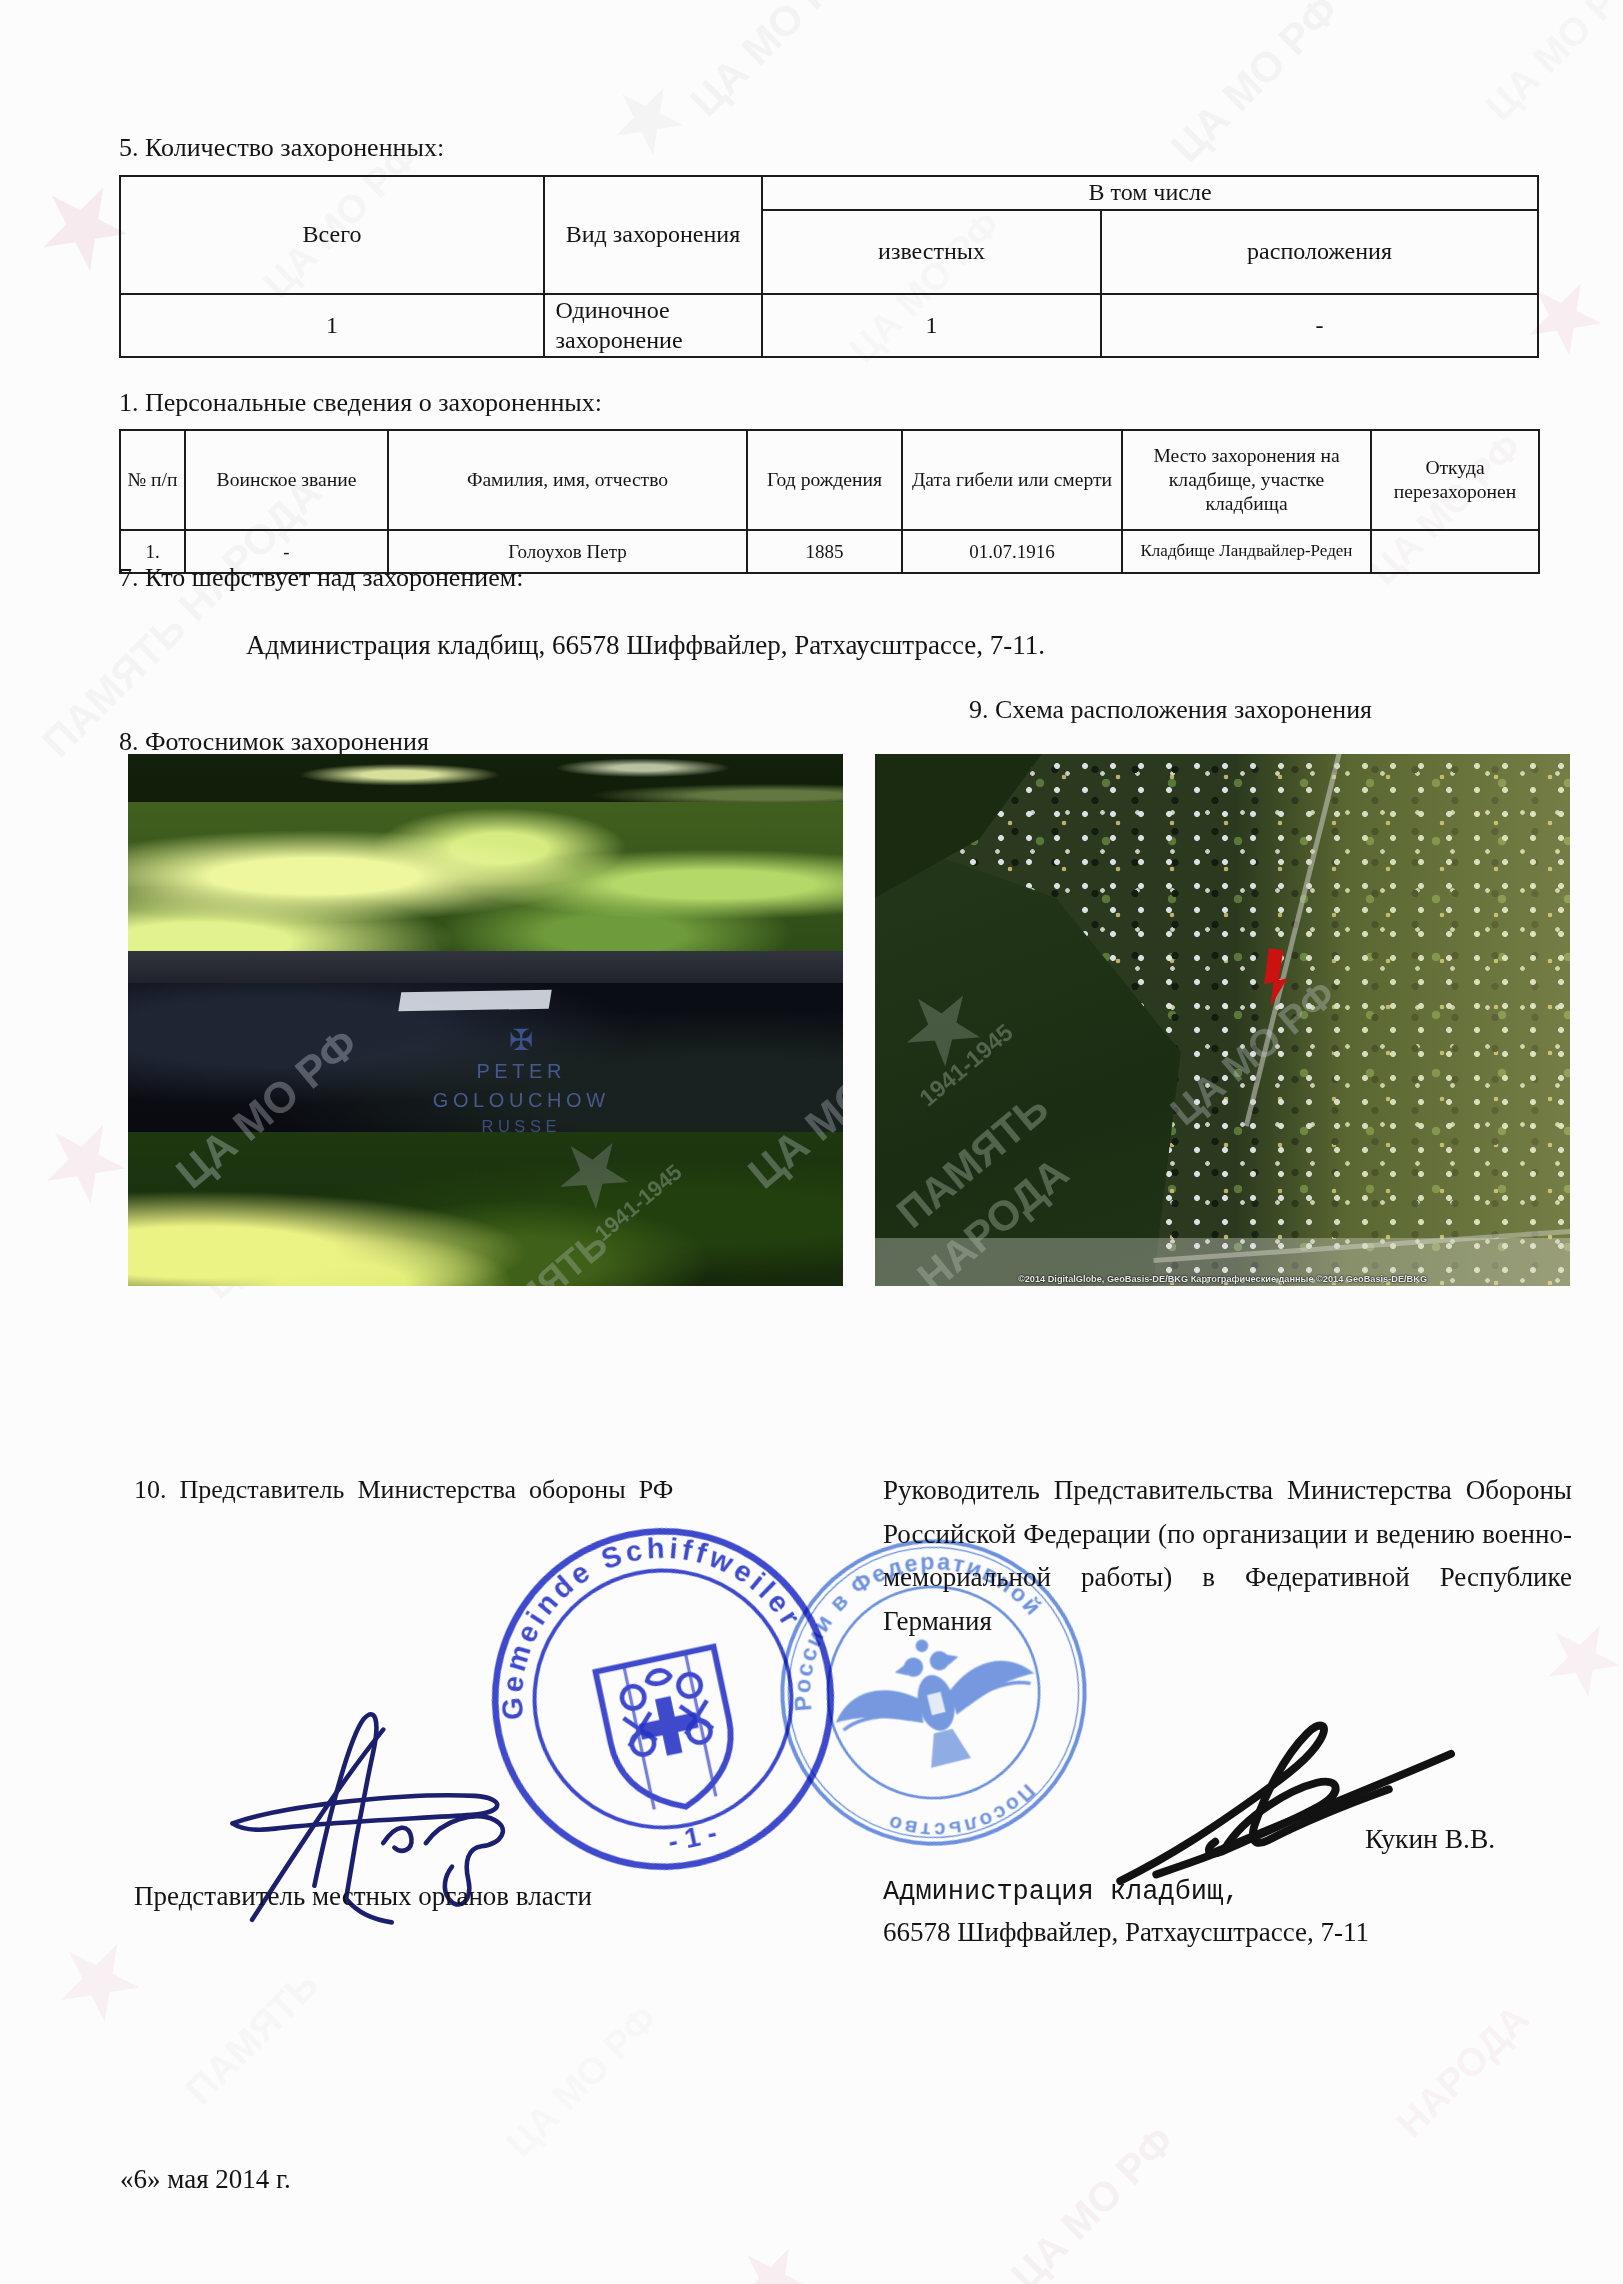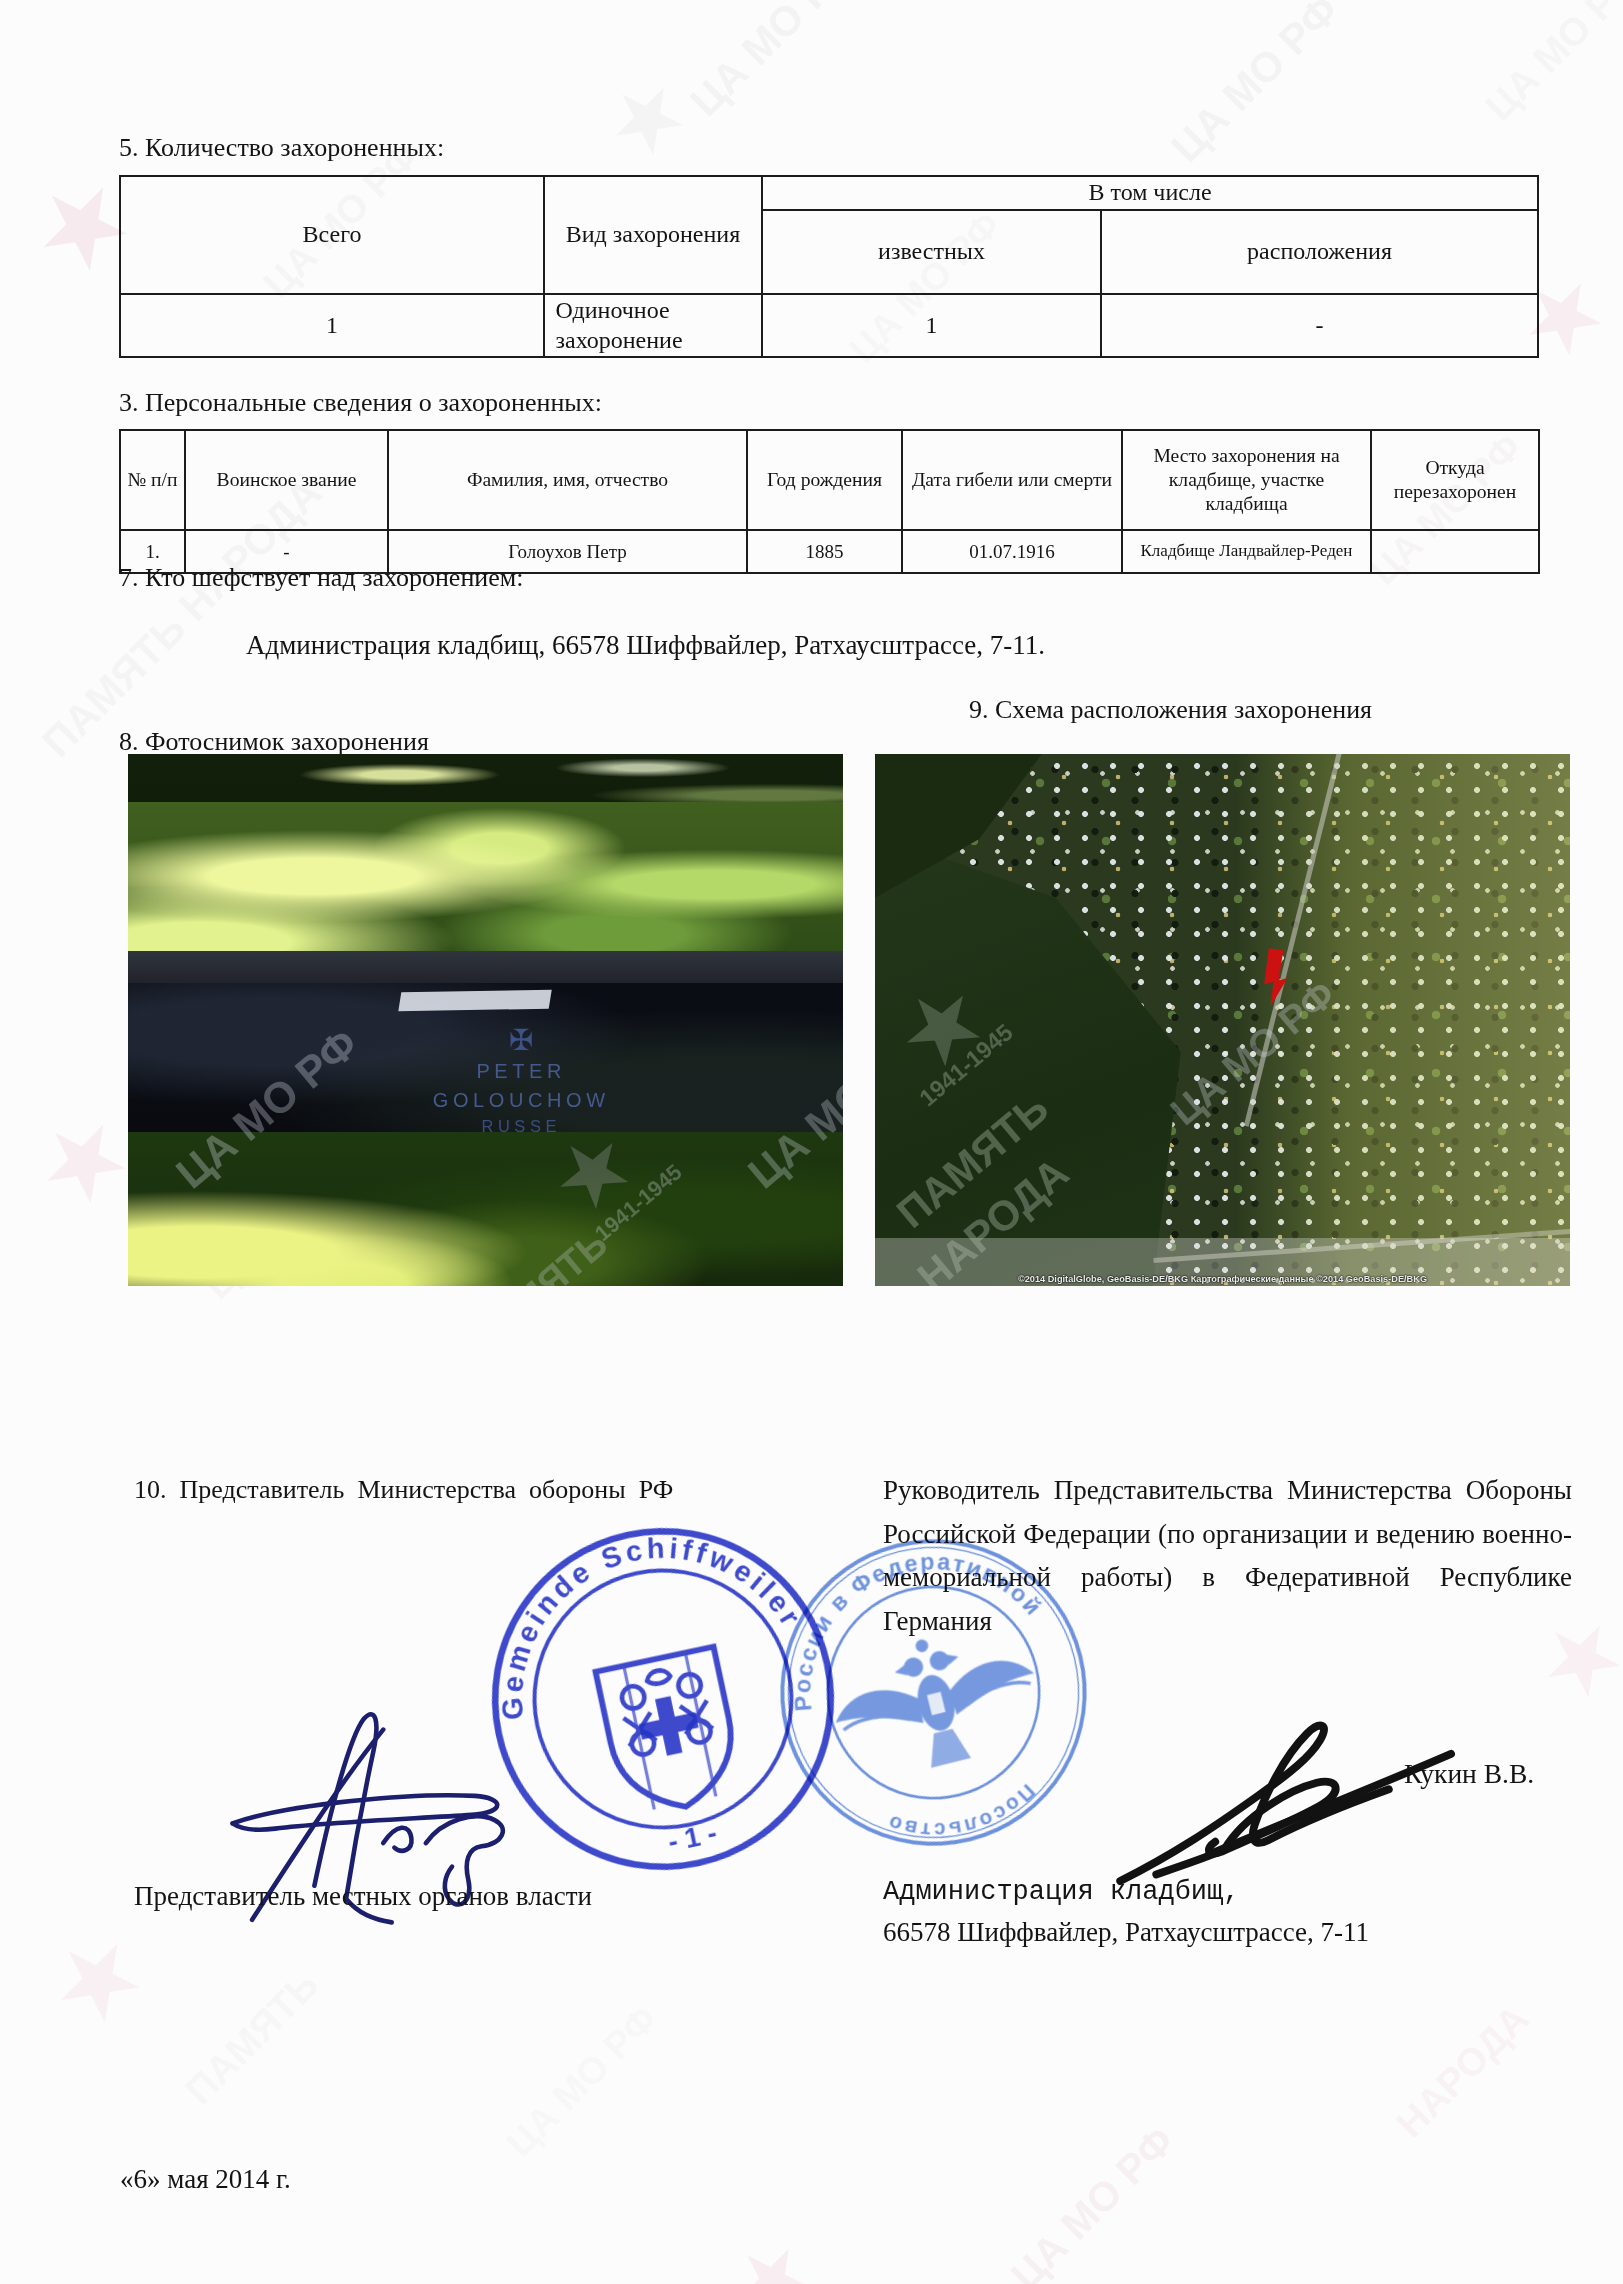--- a/index.html
+++ b/index.html
@@ -80,21 +80,21 @@
       <tr style="height:63px">
         <td>1</td>
         <td class="cell-left">Одиночное захоронение</td>
         <td>1</td>
         <td>-</td>
       </tr>
     </tbody>
       </table>
   </div>
 
-  <div class="abs hdg" style="left:119px;top:388px;">3. Персональные сведения о захороненных:</div>
+  <div class="abs hdg" style="left:119px;top:388px;">1. Персональные сведения о захороненных:</div>
 
   <div class="abs" style="left:119px;top:429px;width:1418px;">
     <table class="doc t6">
       <colgroup>
           <col style="width:65px">
           <col style="width:203px">
           <col style="width:359px">
           <col style="width:155px">
           <col style="width:220px">
           <col style="width:249px">
@@ -266,21 +266,21 @@
 
   <svg class="sig" style="left:1094px;top:1683px;" width="380" height="210" viewBox="0 0 580 320">
     <g fill="none" stroke="#121212" stroke-width="12" stroke-linecap="round">
       <path d="M 40 302 C 120 262 180 222 250 172 C 300 137 330 112 345 87 C 360 62 345 57 325 77 C 290 112 260 172 245 217 C 238 239 245 250 265 240 C 310 217 380 187 450 162"></path>
       <path d="M 200 252 C 230 202 300 162 340 152 C 375 144 380 167 345 187 C 300 212 240 237 195 257 C 172 266 170 252 185 242"></path>
       <path d="M 175 262 C 280 217 420 162 545 108"></path>
       <path d="M 95 292 C 130 280 160 270 190 258"></path>
     </g>
   </svg>
 
-  <div class="abs" style="left:1365px;top:1758px;font-size:27.5px;margin-left:39px;">Кукин В.В.</div>
+  <div class="abs" style="left:1365px;top:1823px;font-size:27.5px;">Кукин В.В.</div>
 
   <div class="abs" style="left:134px;top:1881px;font-size:27px;">Представитель местных органов власти</div>
   <div class="abs" style="left:883px;top:1877px;font-size:27px;font-family:Liberation Mono, monospace;">Администрация кладбищ,</div>
   <div class="abs" style="left:883px;top:1917px;font-size:27px;">66578 Шиффвайлер, Ратхаусштрассе, 7-11</div>
 
   <div class="abs" style="left:120px;top:2164px;font-size:27px;">«6» мая 2014 г.</div>
 
 </div>
 
 

